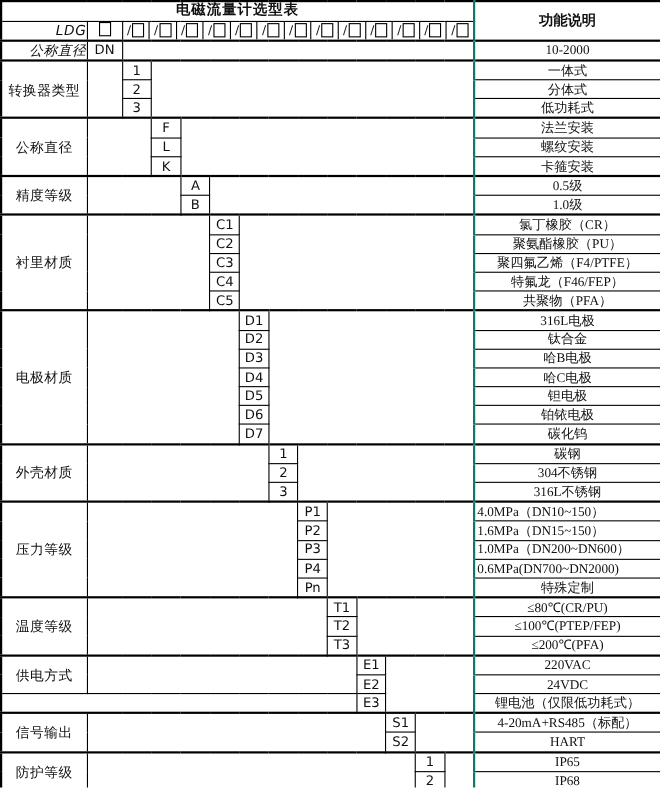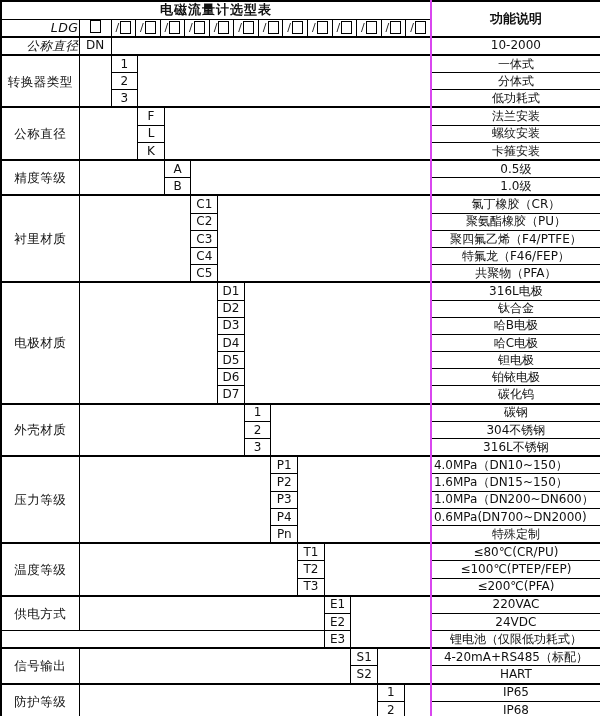--- a/index.html
+++ b/index.html
@@ -24,21 +24,21 @@
     white-space:nowrap;
     height:16.2px;
   }
   tr{height:16.2px;}
   tr.title-row{height:18px;}
   td.title{font-size:13px;font-weight:bold;letter-spacing:1px;}
   td.fheader{font-size:13px;font-weight:bold;}
   td.lbl{font-size:12.5px;letter-spacing:0.5px;}
   td.lbl.left{text-align:right;padding-left:5px;font-style:italic;}
   td.gs{border-top:2px solid #000;}
-  td.desc{border-left:2px solid #d946ef;}
+  td.desc{border-left:2px solid #0f766e;font-family:Liberation Serif, serif;}
   td.desc.aleft{text-align:left;padding-left:2px;margin-top:20px;}
   td.code{font-size:12px;margin-left:35px;}
   .sq{
     display:inline-block;width:9px;height:11px;
     border:1px solid #000;vertical-align:-1px;background:#fff;
   }
   td.slots-td{padding:0;}
   .slots{display:flex;height:100%;align-items:stretch;}
   .slot{
     flex:1;border-left:1px solid #000;

